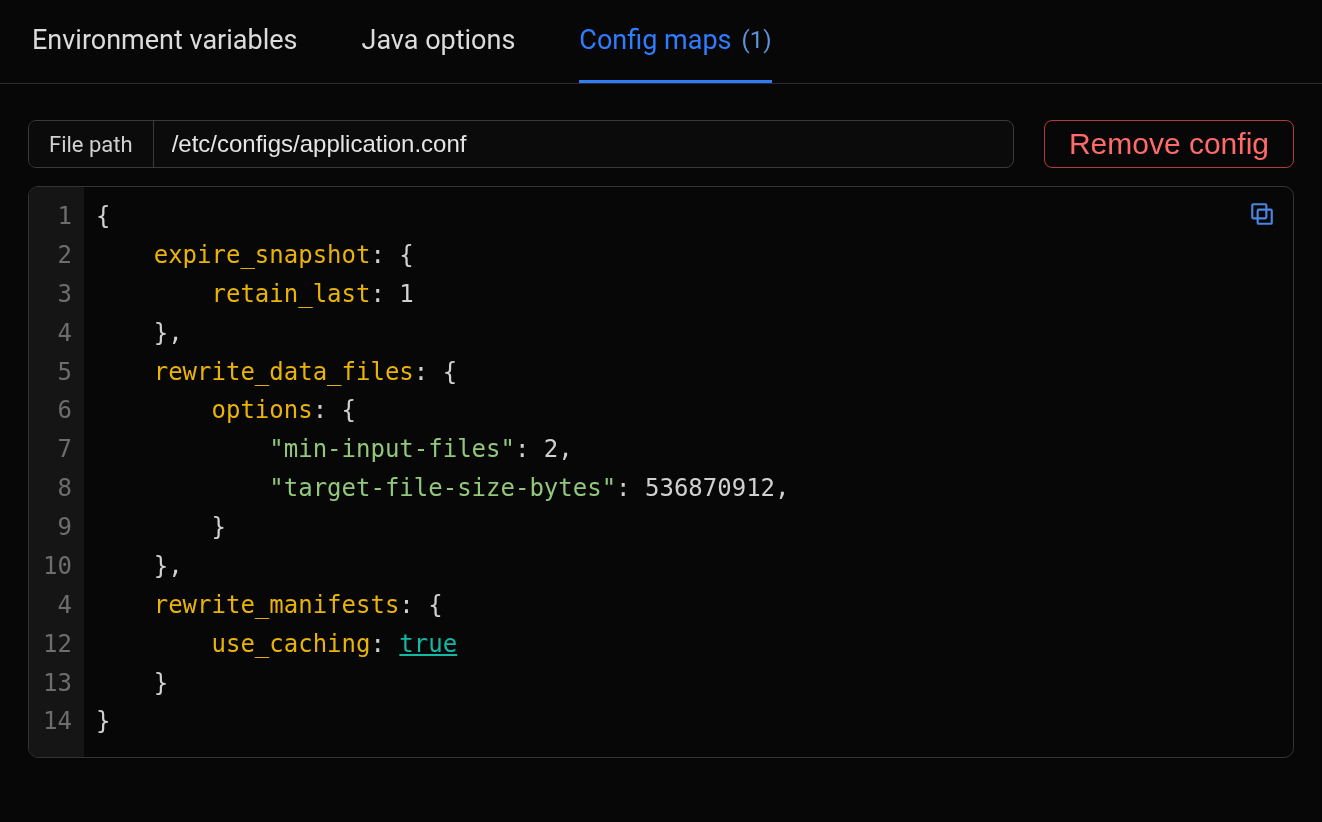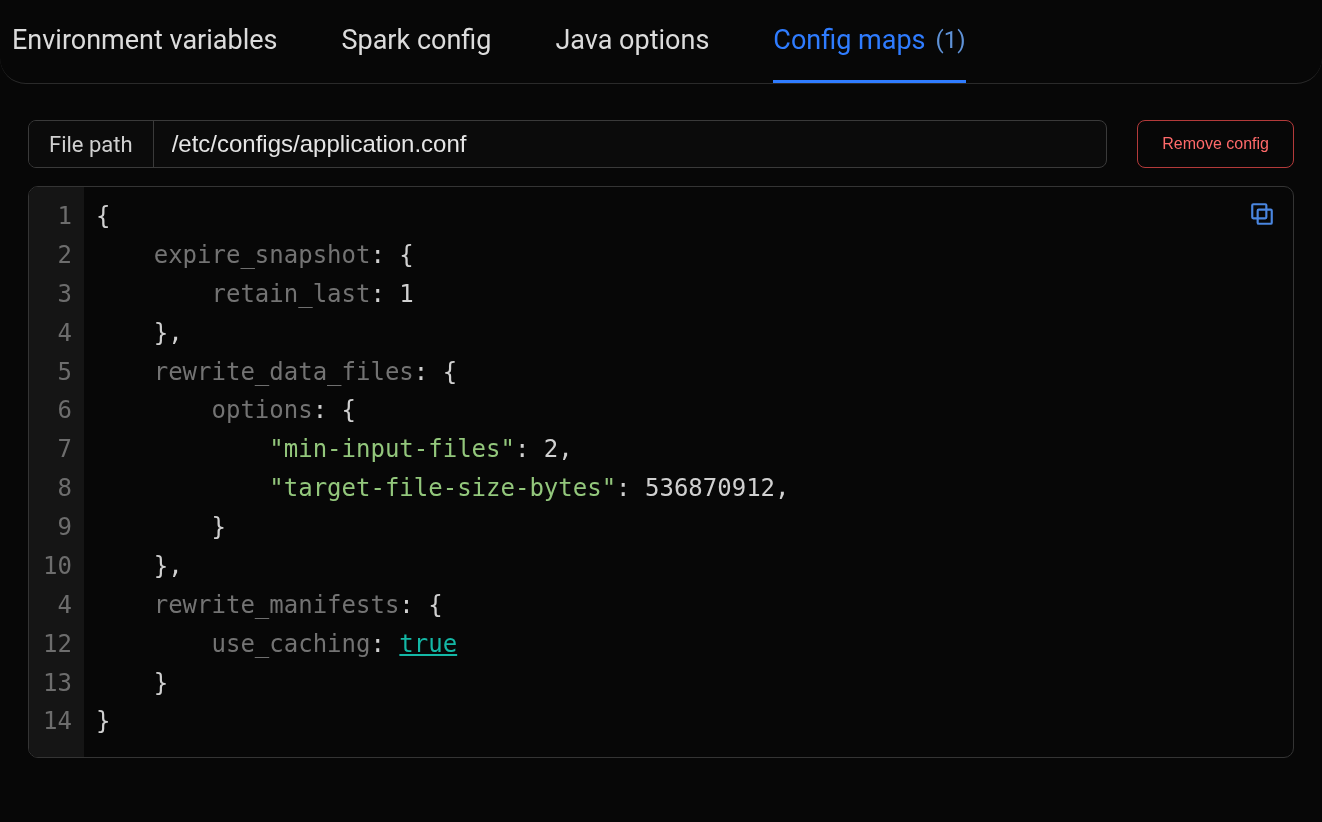--- a/index.html
+++ b/index.html
@@ -7,24 +7,23 @@
       background: #070707;
       font-family: -apple-system, BlinkMacSystemFont, "Segoe UI", Roboto, Helvetica, Arial, sans-serif;
       color: #e5e5e5;
       width: 1322px;
       height: 822px;
       overflow: hidden;
     }
     .tabs {
       display: flex;
       gap: 64px;
-      padding: 24px 28px 0 12px;
+      padding: 24px 28px 0 32px;
       border-bottom: 1px solid #2a2a2a;
       align-items: flex-end;
-      border-radius: 26px;
     }
     .tab {
       font-size: 27px;
       color: #dcdcdc;
       padding-bottom: 24px;
       cursor: pointer;
       border-bottom: 3px solid transparent;
       display: flex;
       align-items: center;
       gap: 10px;
@@ -73,21 +72,21 @@
       color: #e5e5e5;
       font-size: 24px;
       padding: 0 18px;
     }
     .remove-btn {
       border: 1px solid #b33a3a;
       color: #ff6a6a;
       background: transparent;
       border-radius: 8px;
       padding: 0 24px;
-      font-size: 16px;
+      font-size: 30px;
       cursor: pointer;
       height: 48px;
     }
 
     .editor {
       margin: 18px 28px 0 28px;
       border: 1px solid #343434;
       border-radius: 10px;
       overflow: hidden;
       position: relative;
@@ -112,21 +111,21 @@
       vertical-align: top;
     }
     .code {
       white-space: pre;
       padding-left: 12px;
       color: #d0d0d0;
       vertical-align: top;
     }
     .code-table tr:first-child td { padding-top: 10px; }
     .code-table tr:last-child td { padding-bottom: 16px; }
-    .tok-key   { color: #737373; }
+    .tok-key   { color: #eab308; }
     .tok-str   { color: #93c77c; }
     .tok-num   { color: #d0d0d0; }
     .tok-bool  { color: #14b8a6; text-decoration: underline; }
     .tok-punct { color: #d0d0d0; }
 
     .copy-btn {
       position: absolute;
       top: 14px;
       right: 18px;
       width: 26px;
@@ -135,23 +134,20 @@
       color: #4a86e0;
     }
     .copy-btn svg { width: 100%; height: 100%; display: block; }
   </style>
 </head>
 <body>
 
 <div class="tabs" id="tab-bar">
     <div class="tab">
       <span>Environment variables</span>
-    </div>
-    <div class="tab">
-      <span>Spark config</span>
     </div>
     <div class="tab">
       <span>Java options</span>
     </div>
     <div class="tab active">
       <span>Config maps</span>
       <span class="tab-badge">(1)</span>
     </div>
   </div>
 

